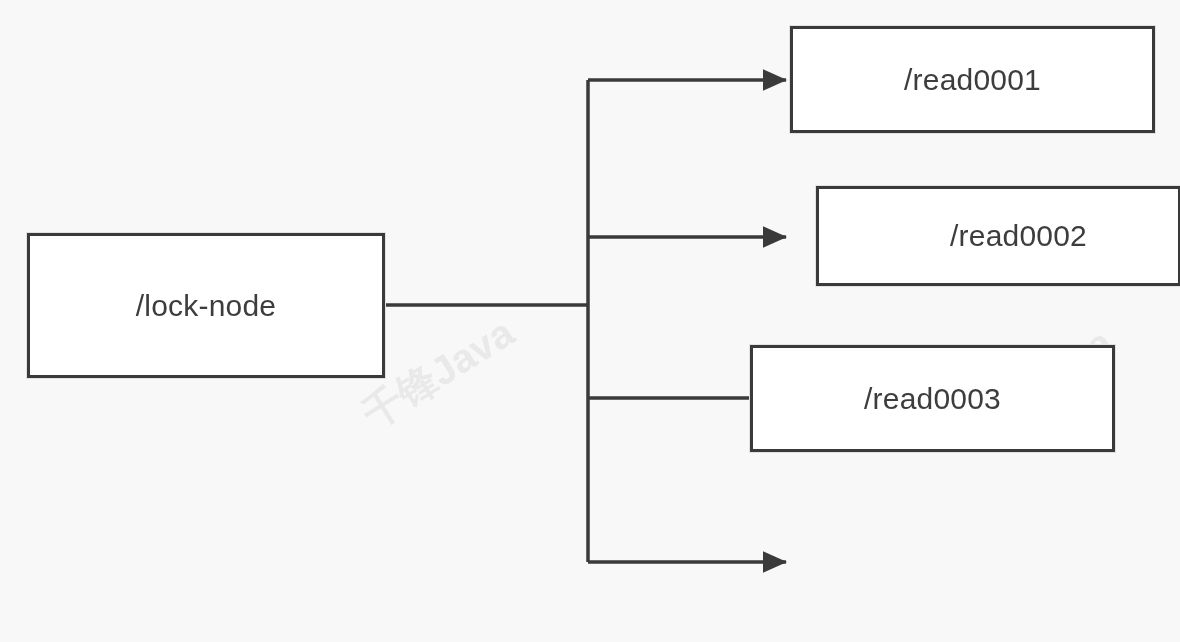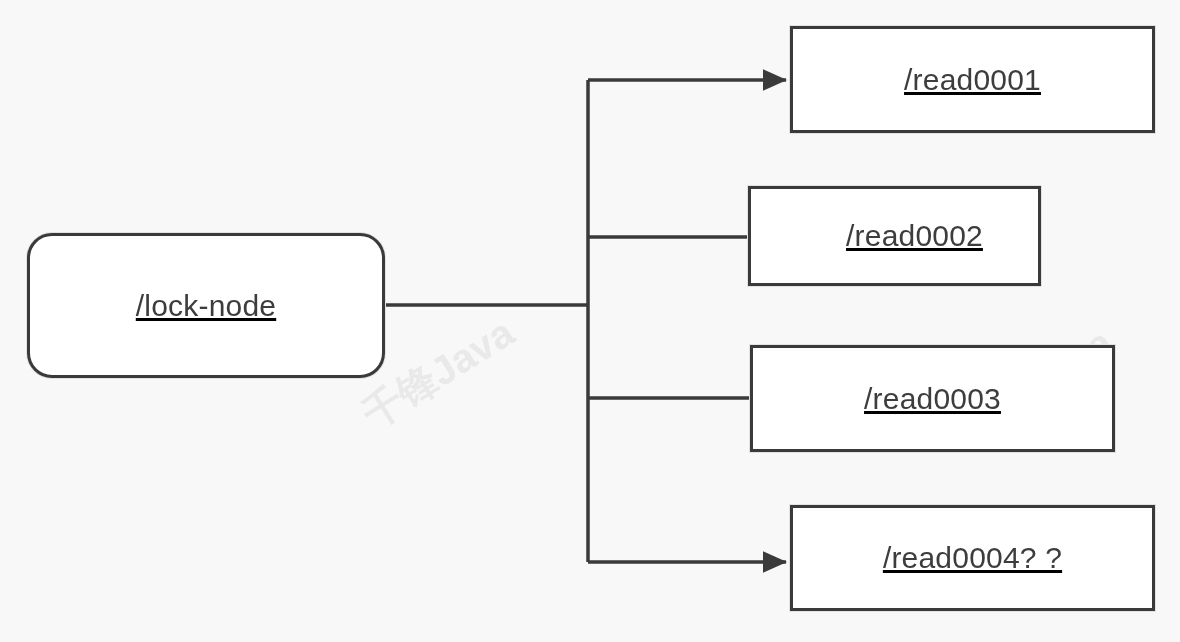--- a/index.html
+++ b/index.html
@@ -26,39 +26,37 @@
   }
   .node-box {
     position: absolute;
     box-sizing: border-box;
     background: #ffffff;
     border: 3px solid #3a3a3a;
     box-shadow: 0 0 0 1px #e2e2e2;
     display: flex;
     align-items: center;
     justify-content: center;
-    text-decoration: underline;
   }
   .node-label {
     color: #3d3d3d;
     font-family: "Liberation Sans", sans-serif;
     font-size: 30px;
     line-height: 1;
     letter-spacing: 0.2px;
     white-space: pre;
   }
   #node-lock {
     left: 27px;
     top: 233px;
     width: 358px;
     height: 145px;
-    border-radius: 25px;
   }
   #node-read-0 { left: 790px; top: 26px;  width: 365px; height: 107px; }
-  #node-read-1 { left: 748px; top: 186px; width: 293px; height: 100px; padding-left: 40px; }
+  #node-read-1 { left: 816px; top: 186px; width: 365px; height: 100px; padding-left: 40px; }
   #node-read-2 { left: 750px; top: 345px; width: 365px; height: 107px; }
   #node-read-3 { left: 790px; top: 505px; width: 365px; height: 106px; }
 
   .watermark {
     position: absolute;
     color: #e9e9e9;
     font-family: "Liberation Sans", sans-serif;
     font-size: 40px;
     font-weight: 700;
     white-space: nowrap;
@@ -107,17 +105,14 @@
   </div>
 
   <div class="node-box" id="node-read-1">
     <span class="node-label">/read0002</span>
   </div>
 
   <div class="node-box" id="node-read-2">
     <span class="node-label">/read0003</span>
   </div>
 
-  <div class="node-box" id="node-read-3">
-    <span class="node-label">/read0004? ?</span>
-  </div>
 
 </div>
 
 </body></html>

